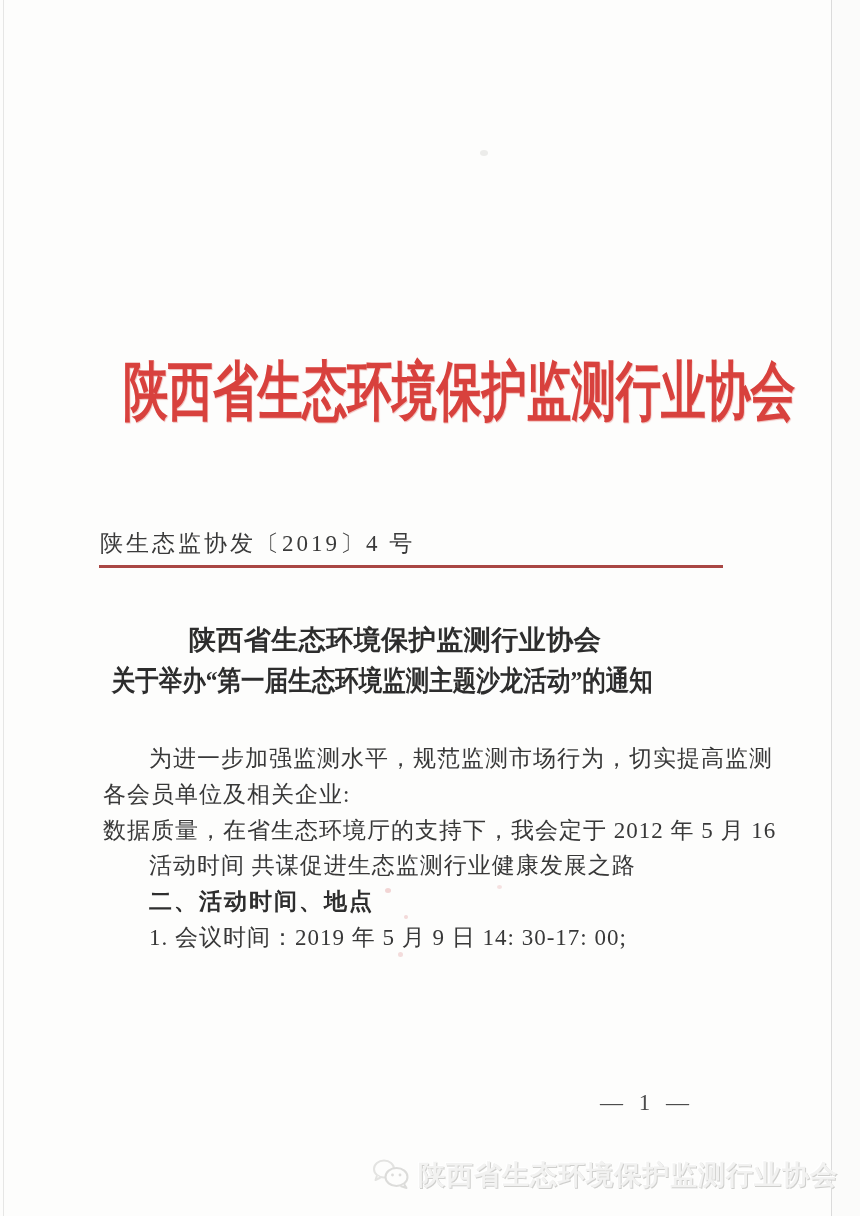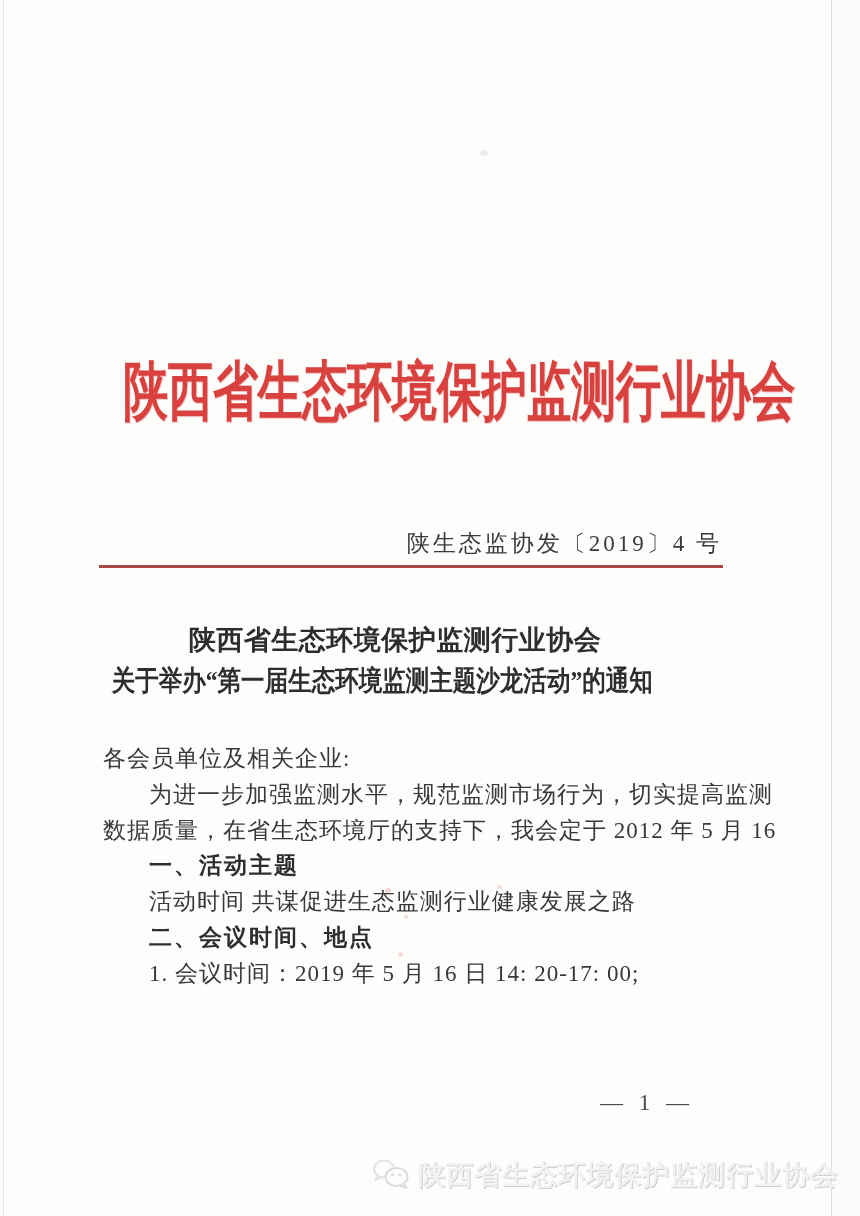--- a/index.html
+++ b/index.html
@@ -13,21 +13,21 @@
   .right-strip{position:absolute;top:0;bottom:0;left:832px;right:0;background:#fbfbfa;}
 
   .org-title{
     position:absolute;top:356px;left:0;width:822px;text-align:center;
     font-size:64px;font-weight:bold;color:var(--title-red);
     white-space:nowrap;letter-spacing:0;line-height:1.12;
     transform:scaleX(.70);transform-origin:center;
     text-shadow:1px 1px 1px rgba(216,65,61,.35);
   }
   .doc-number{
-    position:absolute;top:528px;left:100px;width:622px;text-align:right;
+    position:absolute;top:528px;left:100px;width:622px;text-align:left;
     font-size:23px;color:#3a3a3a;letter-spacing:3px;white-space:nowrap;
   }
   .red-rule{
     position:absolute;top:565px;left:99px;width:624px;height:3px;
     background:var(--rule-red);
   }
   .notice-title{
     position:absolute;margin:0;width:622px;text-align:center;
     font-weight:bold;color:#2d2d2d;white-space:nowrap;
   }
@@ -83,27 +83,26 @@
   <div class="org-title">陕西省生态环境保护监测行业协会</div>
 
   <div class="doc-number">陕生态监协发〔2019〕4 号</div>
 
   <div class="red-rule"></div>
 
   <h1 class="notice-title title-l1">陕西省生态环境保护监测行业协会</h1>
   <h1 class="notice-title title-l2">关于举办“第一届生态环境监测主题沙龙活动”的通知</h1>
 
   <div class="body-text">
+    <div class="line indent">为进一步加强监测水平，规范监测市场行为，切实提高监测</div>
     <div class="line">各会员单位及相关企业:</div>
-    <div class="line indent">为进一步加强监测水平，规范监测市场行为，切实提高监测</div>
     <div class="line">数据质量，在省生态环境厅的支持下，我会定于 2012 年 5 月 16</div>
-    <div class="line indent bold">一、活动主题</div>
     <div class="line indent">活动时间 共谋促进生态监测行业健康发展之路</div>
-    <div class="line indent bold">二、会议时间、地点</div>
-    <div class="line indent">1. 会议时间：2019 年 5 月 16 日 14: 20-17: 00;</div>
+    <div class="line indent bold">二、活动时间、地点</div>
+    <div class="line indent">1. 会议时间：2019 年 5 月 9 日 14: 30-17: 00;</div>
   </div>
 
   <div class="page-number">— 1 —</div>
 
   <div class="footer-watermark">
     <svg class="wechat-icon" width="40" height="34" viewBox="0 0 40 34" fill="none">
       <ellipse cx="13" cy="11" rx="10" ry="8.5" stroke="#e3e3e1" stroke-width="2" fill="#fdfdfc"></ellipse>
       <path d="M6 17.5 L4.5 22 L9.5 19.5" stroke="#e3e3e1" stroke-width="2" fill="#fdfdfc" stroke-linejoin="round"></path>
       <ellipse cx="25.5" cy="19" rx="11" ry="9" stroke="#dcdcda" stroke-width="2" fill="#fdfdfc"></ellipse>
       <path d="M33 26 L35.5 30 L29.5 28" stroke="#dcdcda" stroke-width="2" fill="#fdfdfc" stroke-linejoin="round"></path>

